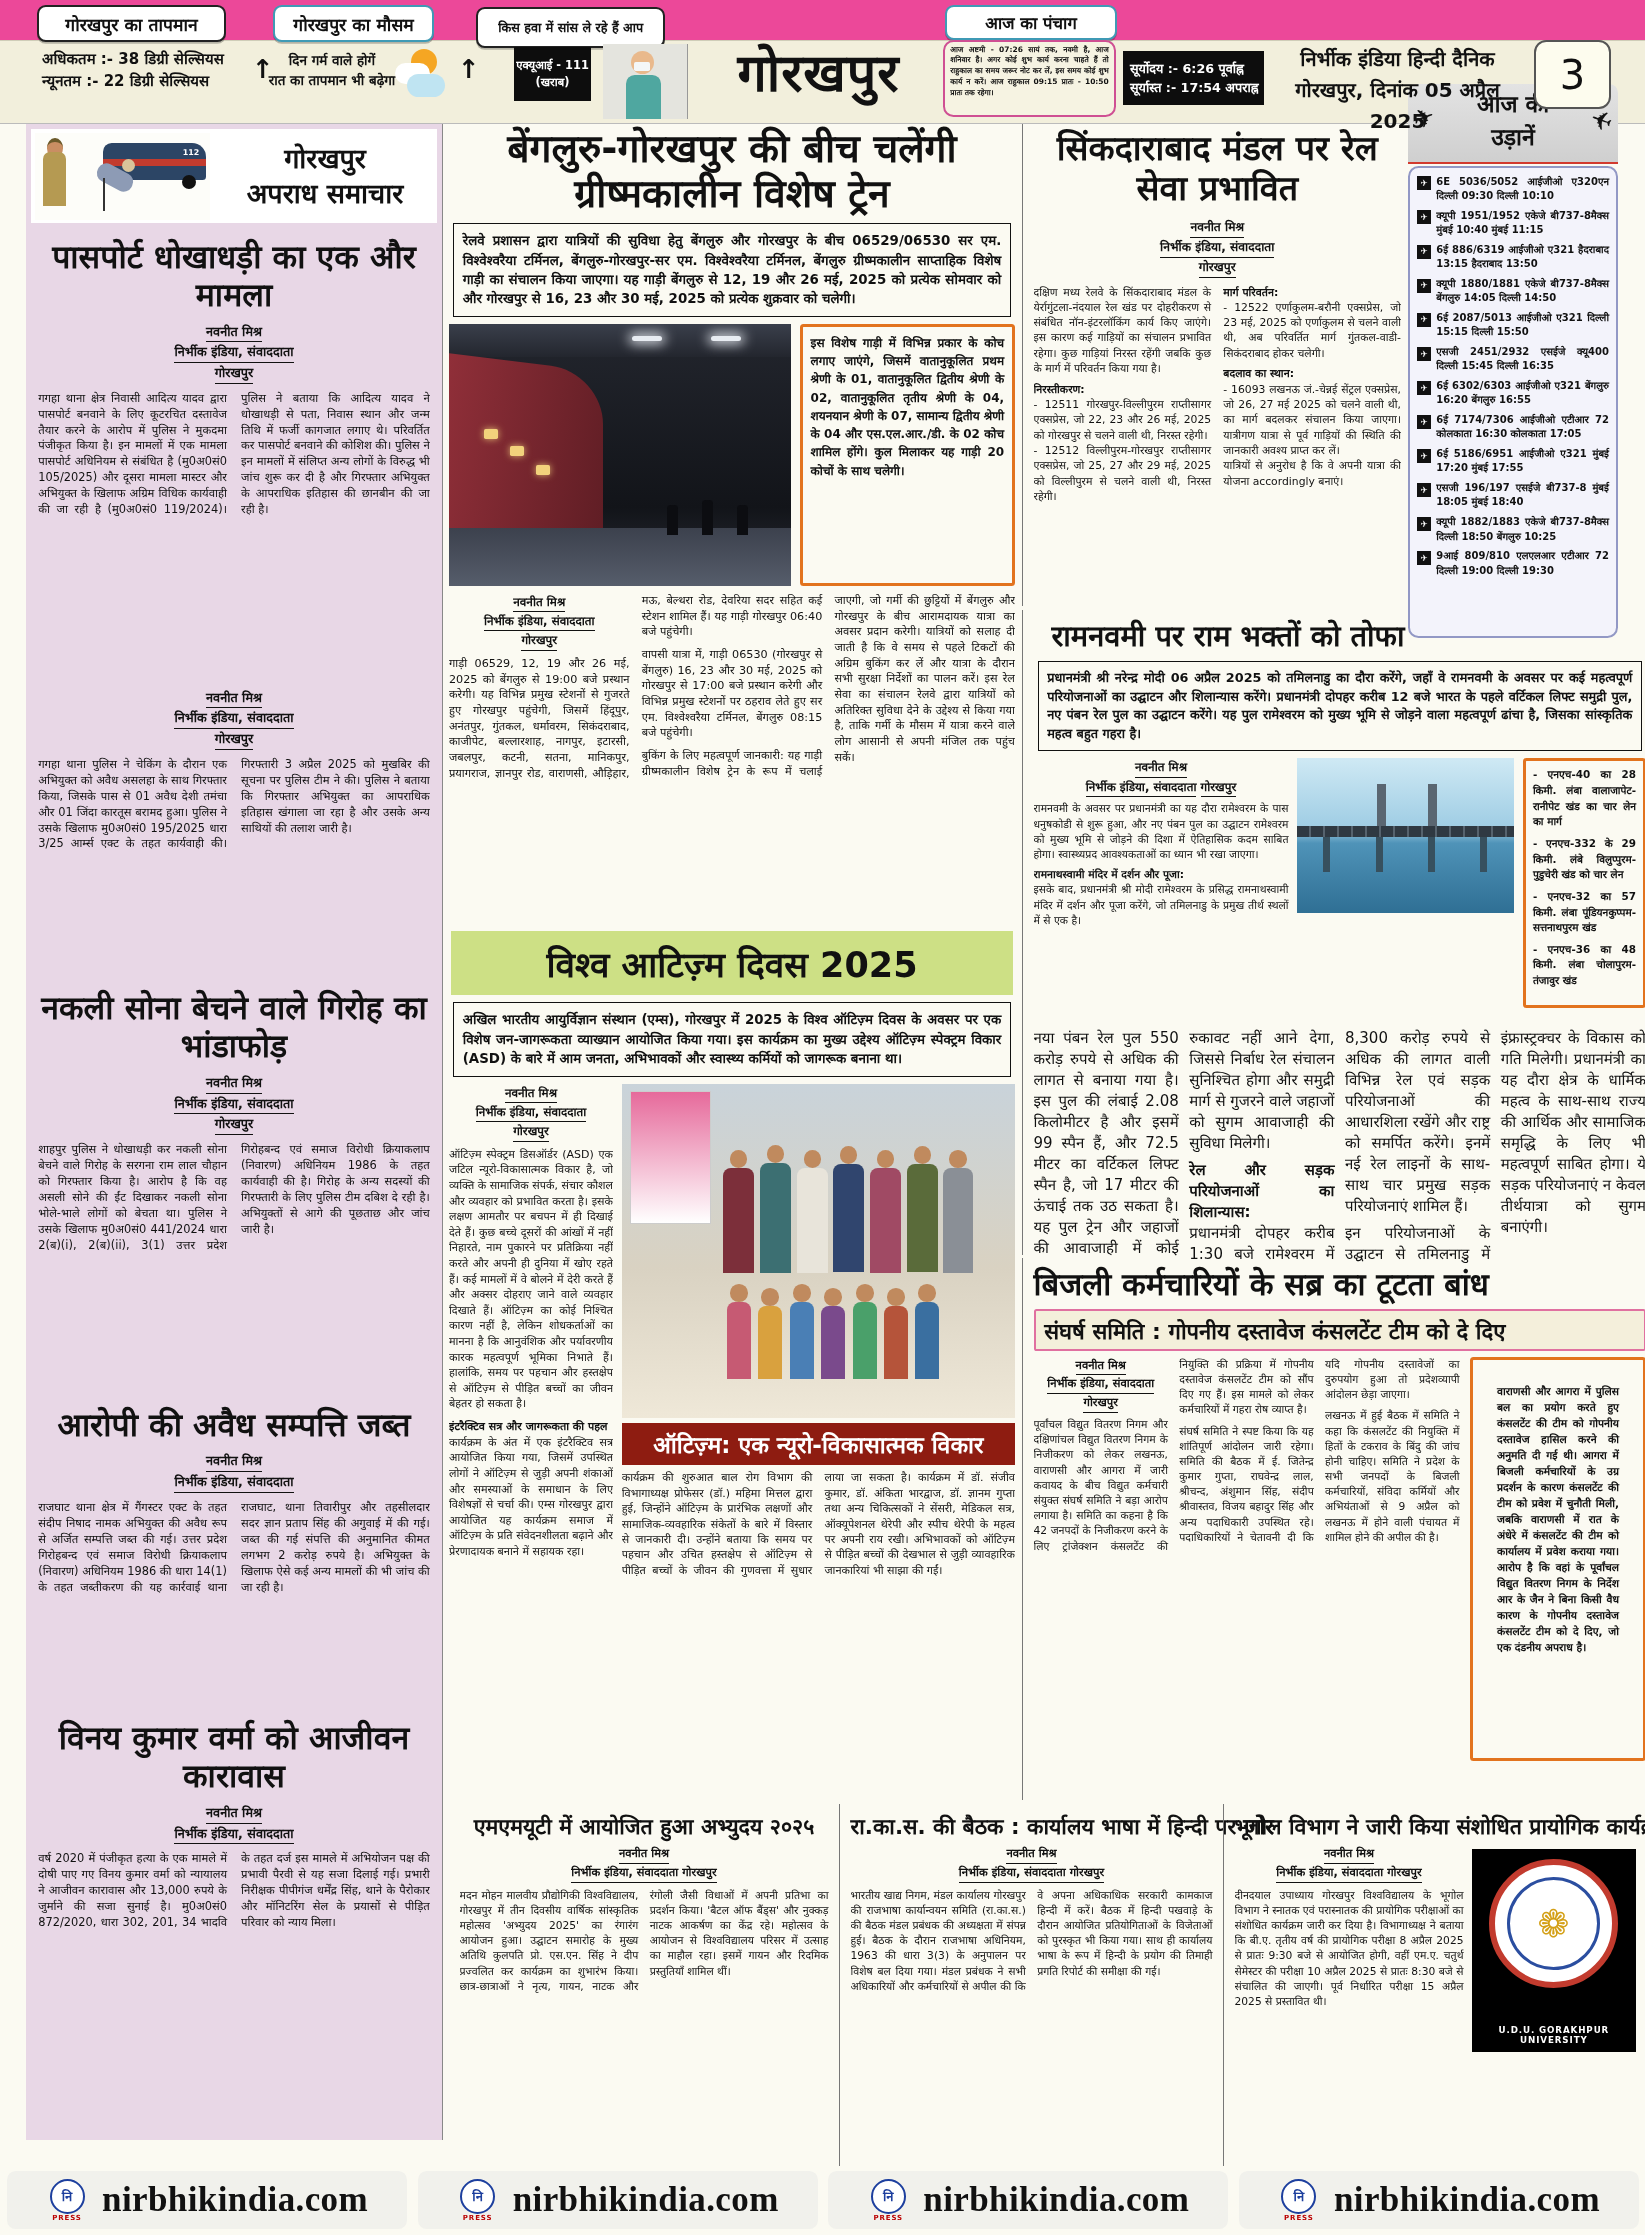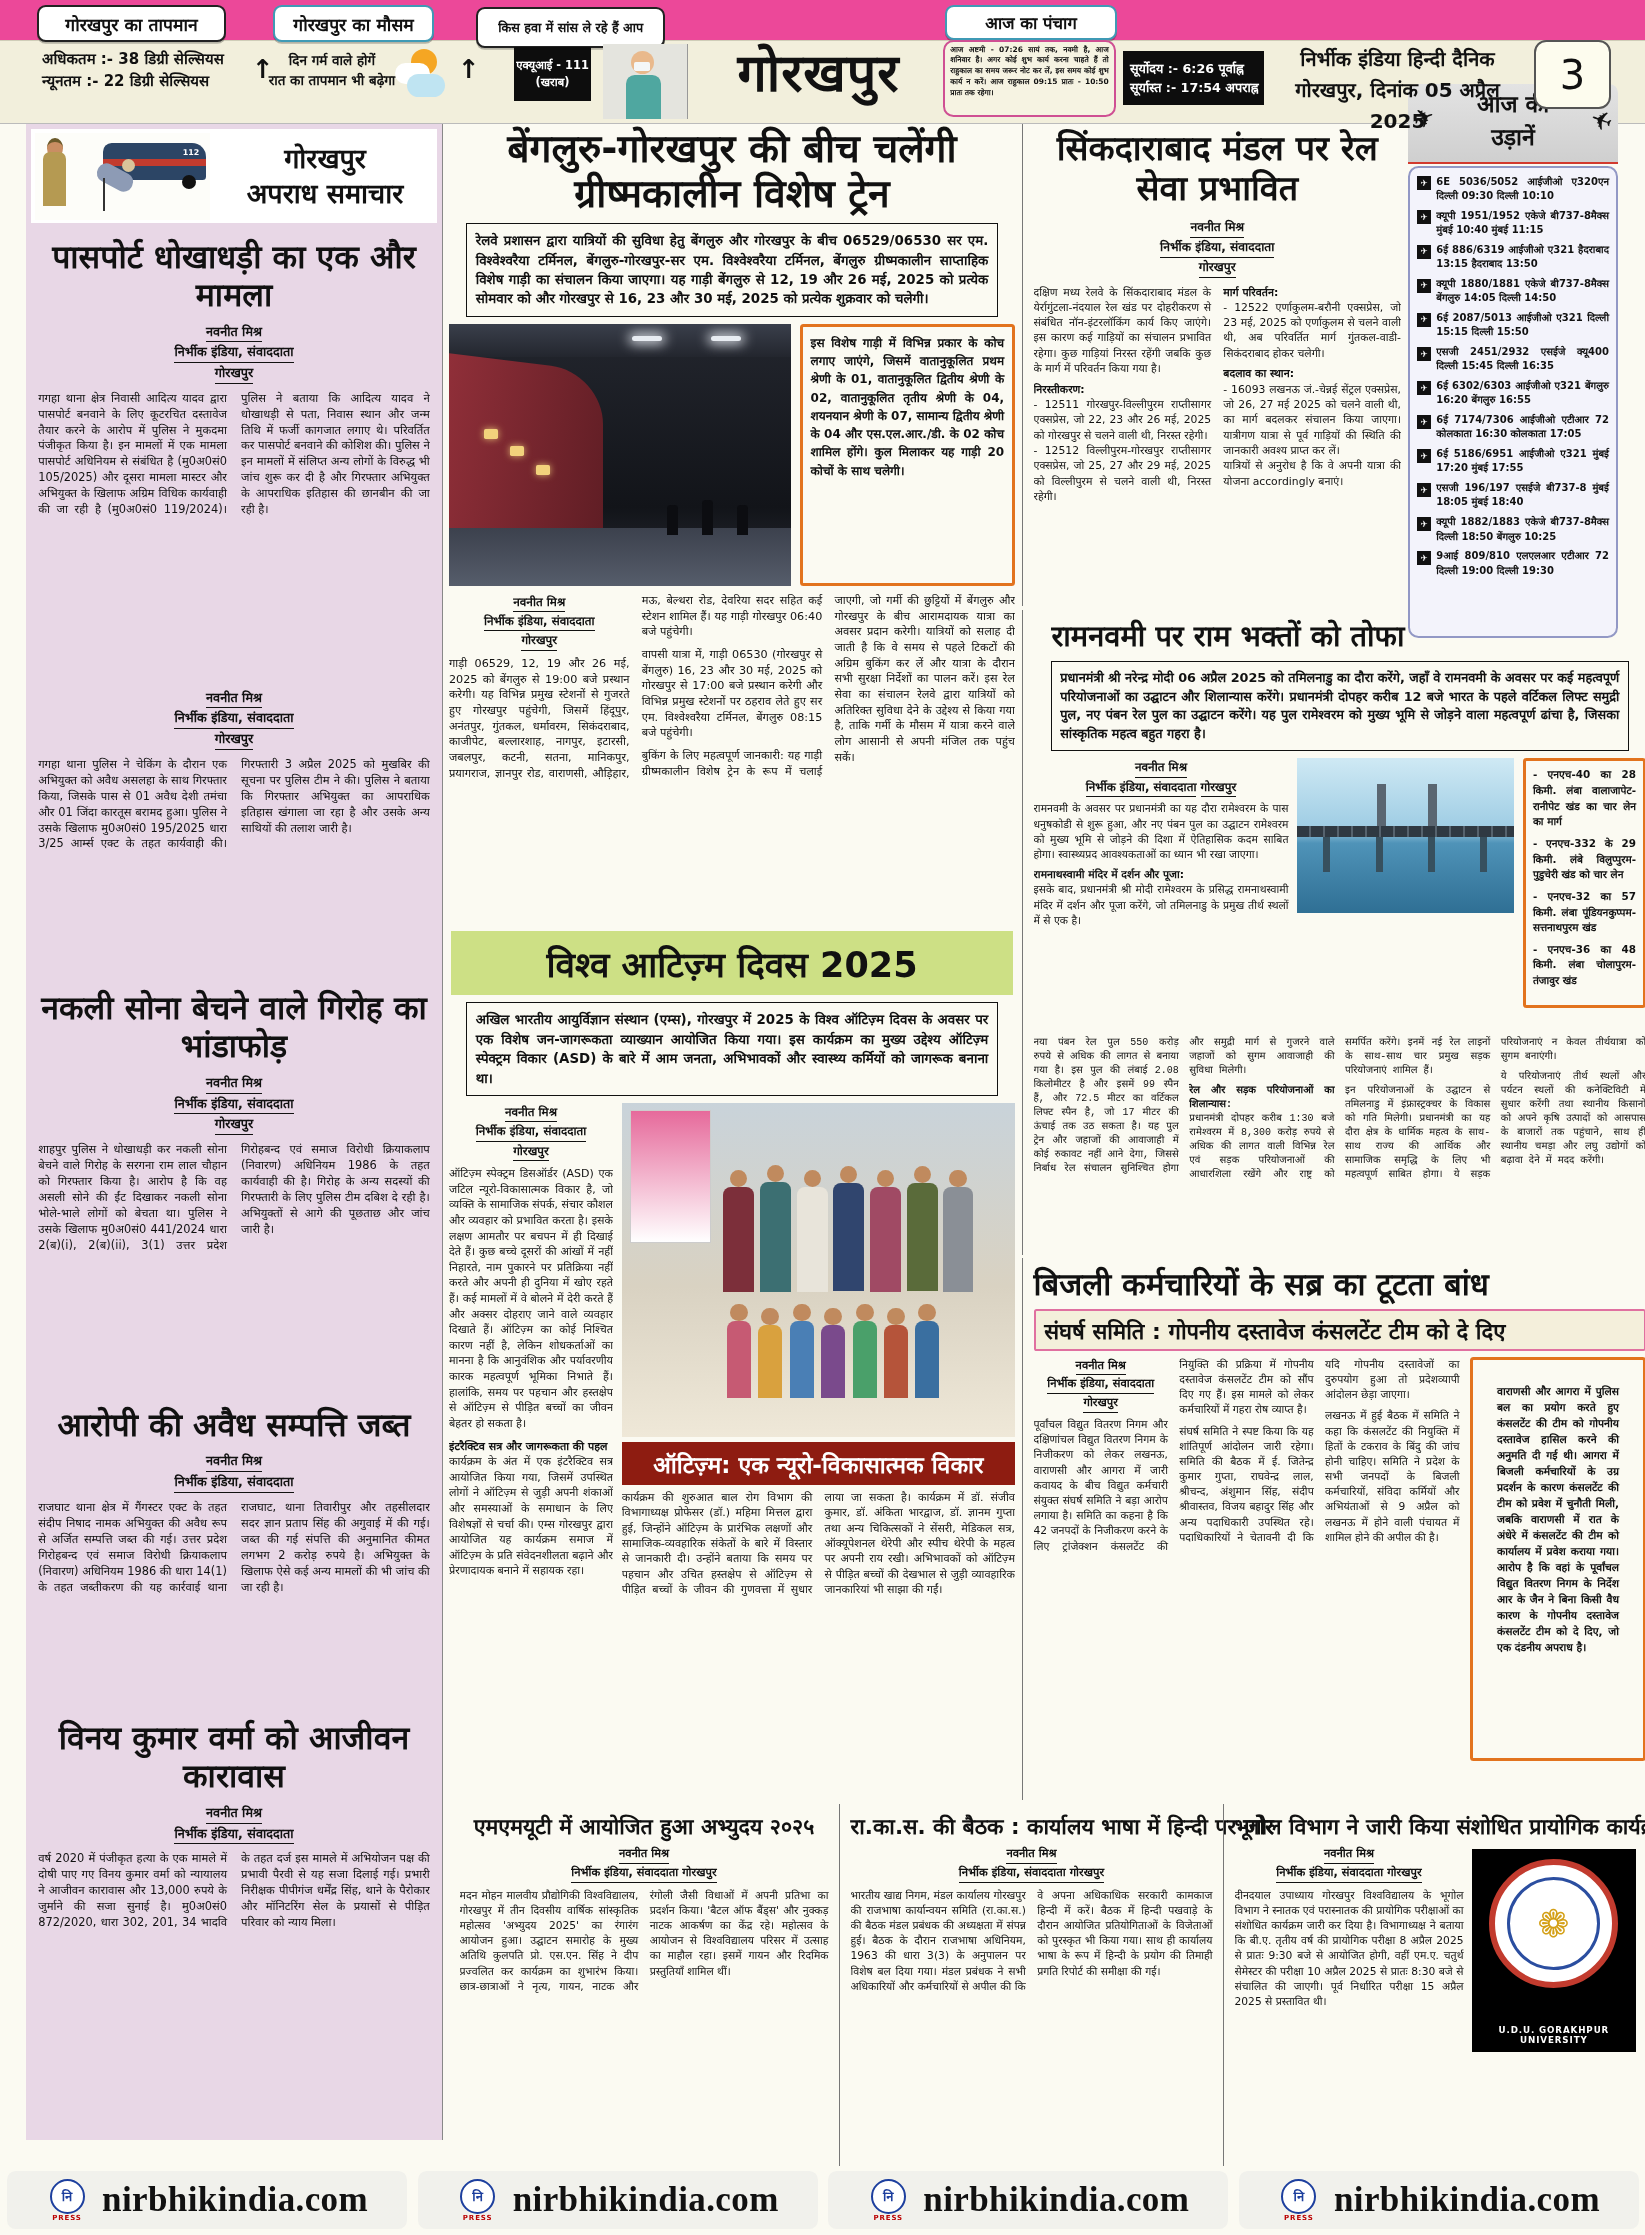--- a/index.html
+++ b/index.html
@@ -46,21 +46,21 @@
   .old-head{position:absolute;left:87px;top:26px;width:13px;height:13px;border-radius:50%;background:#d8c49a;}
   .old-stick{position:absolute;left:68px;top:45px;width:2.6px;height:33px;background:#333;}
   .crime-title{flex:1;display:flex;flex-direction:column;justify-content:center;text-align:center;font-weight:900;font-size:27px;line-height:1.3;}
   .c-art h2{font-size:32px;line-height:1.18;text-align:center;font-weight:900;margin:15.7px 0 7px;}
   .c-art .byline{font-size:12.7px;margin-bottom:7px;}
   .cbody{columns:2;column-gap:14px;font-size:11.4px;line-height:1.4;overflow:hidden;}
   .hh340{height:297px;} .hh250{height:218px;} .hh285{height:249px;} .hh235{height:205px;} .hh225{height:197px;}
   
   .train{position:absolute;left:449px;top:124px;width:566px;height:804px;}
   .train h1{font-size:39px;line-height:1.16;font-weight:900;text-align:center;margin:1.7px 0 7px;}
-  .introbox{border:1.7px solid #111;padding:7px 8.7px;margin:7px 17px;font-size:13.4px;font-weight:600;line-height:1.45;text-align:justify;}
+  .introbox{border:1.7px solid #111;padding:7px 8.7px;margin:7px 4px;font-size:13.4px;font-weight:600;line-height:1.45;text-align:justify;}
   .trow{display:flex;gap:8.7px;margin:7px 0;}
   .tphoto{position:relative;width:342px;height:262px;background:linear-gradient(#23262e,#121419 70%,#2b2f38);overflow:hidden;flex:none;}
   .tp-roof{position:absolute;left:0;top:0;width:100%;height:33px;background:linear-gradient(#3a3f4b,#23262e);}
   .tp-light{position:absolute;top:12.2px;width:30px;height:5.2px;background:#e8ecf2;border-radius:2.6px;box-shadow:0 0 12.2px 3.5px rgba(240,244,250,.8);}
   .tp-train{position:absolute;left:-12.2px;top:38px;width:166px;height:197px;background:linear-gradient(100deg,#93303a,#5e1d24);border-radius:12.2px 52px 5.2px 5.2px;transform:skewY(7deg);}
   .tp-win{position:absolute;width:14px;height:10.5px;background:#f2d27c;border-radius:1.7px;box-shadow:0 0 7px rgba(250,220,130,.8);}
   .tp-platform{position:absolute;left:0;bottom:0;width:100%;height:58px;background:linear-gradient(#3c414d,#565d6b);}
   .tp-person{position:absolute;bottom:51px;width:10.5px;height:30px;background:#0c0d11;border-radius:3.5px 3.5px 0 0;}
   .coachbox{flex:1;border:3.1px solid #e2731e;border-radius:3.5px;padding:7px 7.9px;font-size:12px;font-weight:700;line-height:1.52;text-align:justify;overflow:hidden;}
   .tbody{columns:3;column-gap:12.2px;font-size:11.2px;line-height:1.4;height:307px;overflow:hidden;margin-top:3.5px;}
@@ -96,21 +96,21 @@
   .ram .introbox{font-size:12.8px;}
   .rrow{display:flex;gap:8.7px;margin:5.2px 0;}
   .rcolA{width:255px;flex:none;font-size:10.7px;line-height:1.42;height:262px;overflow:hidden;}
   .rcolA .byline{font-size:11.8px;margin-bottom:4.4px;}
   .bphoto{position:relative;width:217px;height:155px;flex:none;background:linear-gradient(#cfe9f4,#9fcde4 45%,#4f93b8 55%,#2f6f94);overflow:hidden;}
   .bdeck{position:absolute;left:0;top:68px;width:100%;height:10.5px;background:repeating-linear-gradient(90deg,#2f3942 0 12.2px,#56636e 12.2px 14px);}
   .btower{position:absolute;top:26px;width:8.7px;height:52px;background:#5a6671;}
   .bpier{position:absolute;top:79px;width:7px;height:35px;background:#37505e;}
   .nhbox{flex:1;border:3.1px solid #e2731e;border-radius:3.5px;padding:6.1px 7px;font-size:10.4px;font-weight:700;line-height:1.5;overflow:hidden;height:250px;box-sizing:border-box;}
   .nhbox div{margin-bottom:6.1px;}
-  .rbody{columns:4;column-gap:10.5px;font-size:10px;line-height:1.4;height:243px;overflow:hidden;margin-top:16px;font-family:Liberation Mono, monospace;}
+  .rbody{columns:4;column-gap:10.5px;font-size:15px;line-height:1.4;height:243px;overflow:hidden;margin-top:8px;}
   
   .bijli{position:absolute;left:1022px;top:1258px;width:624px;height:542px;border-left:1.3px solid #777;padding-left:10.5px;box-sizing:border-box;}
   .bijli h1{font-size:31px;font-weight:900;white-space:nowrap;margin:3.5px 0 5.2px;}
   .bsub{background:#f4efdb;border:2.2px solid #e070a0;border-radius:2.6px;padding:4.4px 8.7px;font-size:22px;font-weight:800;margin:5.2px 0;}
   .bflex{display:flex;gap:10.5px;}
   .bcols{width:426px;flex:none;columns:3;column-gap:11.4px;font-size:10.7px;line-height:1.42;height:411px;overflow:hidden;}
   .bcols .byline{font-size:11.4px;margin-bottom:4.4px;}
   .borange{flex:1;border:3.1px solid #e2731e;border-radius:3.5px;padding:24px;font-size:10.7px;font-weight:700;line-height:1.5;text-align:justify;height:404px;overflow:hidden;box-sizing:border-box;}
   
   .bottom{position:absolute;left:449px;top:1804px;width:1197px;height:362px;display:flex;}

